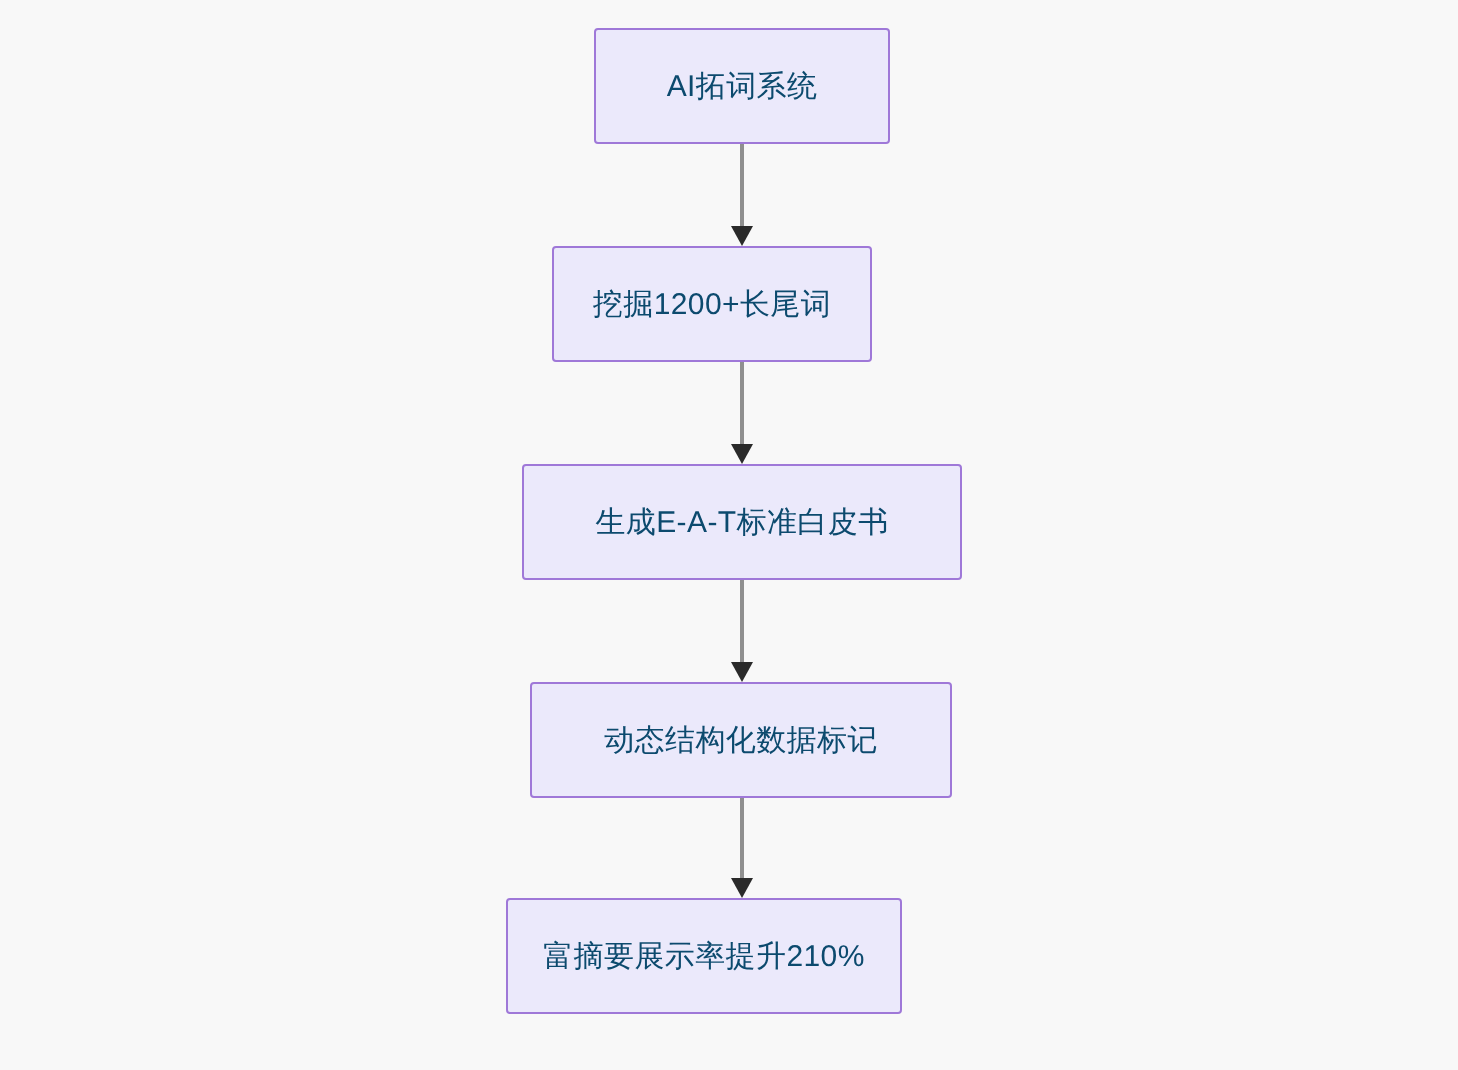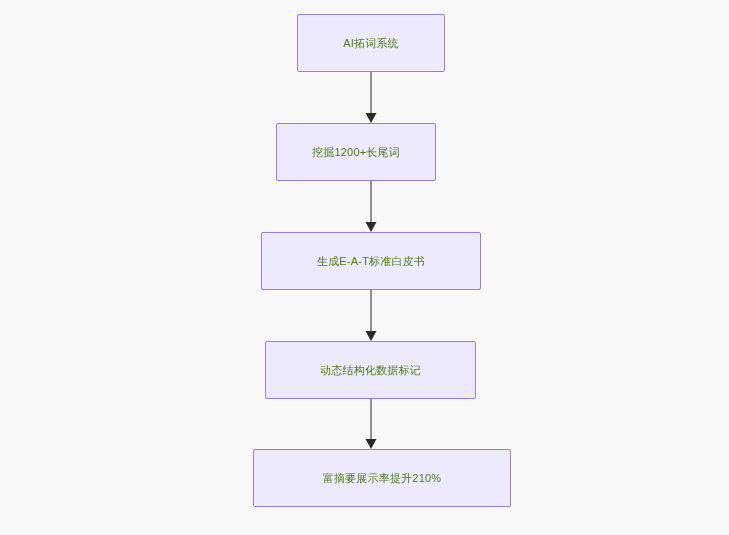--- a/index.html
+++ b/index.html
@@ -23,23 +23,23 @@
     position: absolute;
     box-sizing: border-box;
     background: #ebe9fb;
     border: 1.6px solid #9f78d8;
     border-radius: 2px;
     display: flex;
     align-items: center;
     justify-content: center;
   }
   .node-label {
-    font-size: 11px;
+    font-size: 15px;
     line-height: 1;
-    color: #4d7c0f;
+    color: #0c4a6e;
     letter-spacing: 0.2px;
     white-space: nowrap;
     font-family: "Liberation Sans", "DejaVu Sans", sans-serif;
   }
   .edge {
     position: absolute;
     overflow: visible;
   }
   .edge-line {
     stroke: #8f8f8f;
@@ -85,17 +85,17 @@
   </div>
 
   <div class="node" style="left:265px; top:341px; width:211px; height:58px;">
     <span class="node-label">动态结构化数据标记</span>
   </div>
 
   <div class="node" style="left:261px; top:232px; width:220px; height:58px;">
     <span class="node-label">生成E-A-T标准白皮书</span>
   </div>
 
-  <div class="node" style="left:253px; top:449px; width:258px; height:58px;">
+  <div class="node" style="left:253px; top:449px; width:198px; height:58px;">
     <span class="node-label">富摘要展示率提升210%</span>
   </div>
 
 </div>
 
 </body></html>

